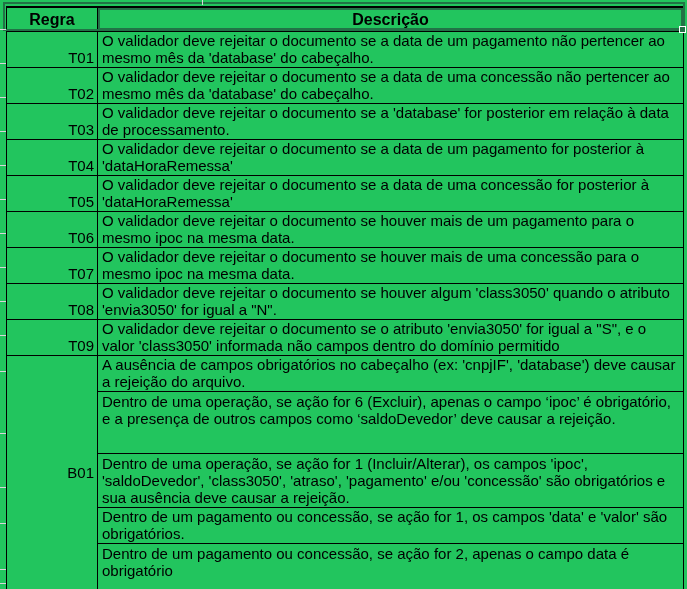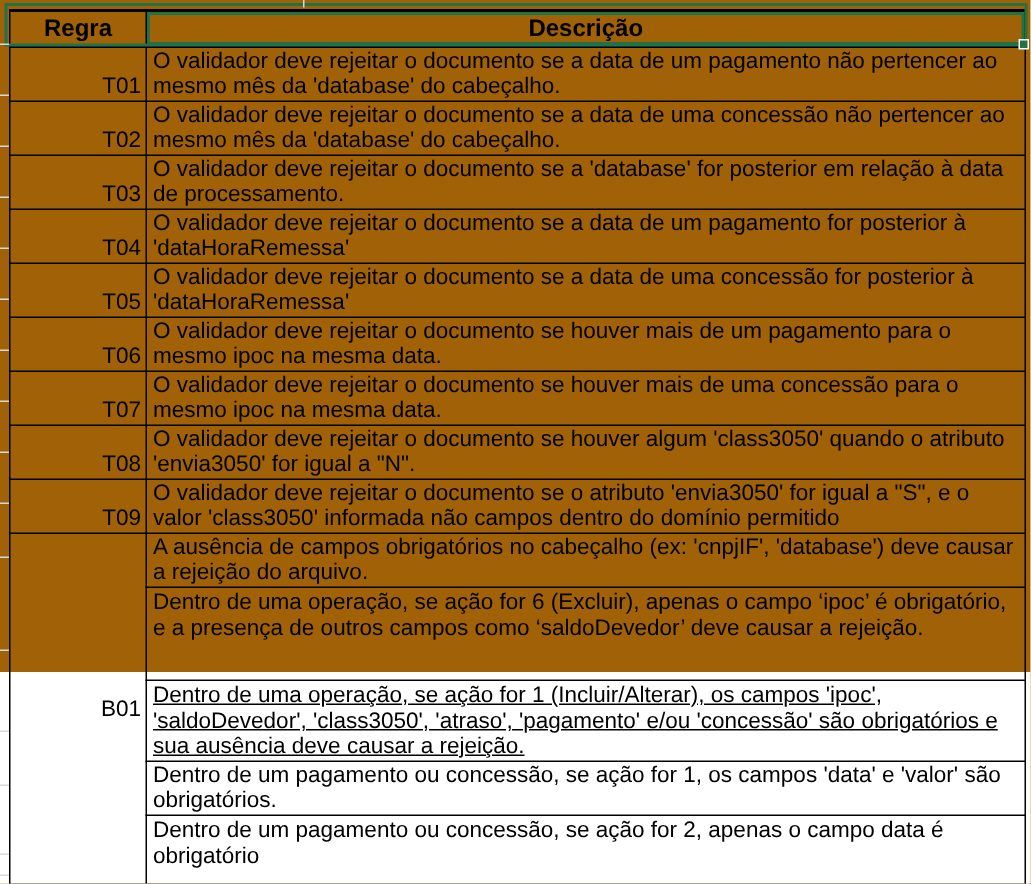--- a/index.html
+++ b/index.html
@@ -3,21 +3,21 @@
 <meta charset="utf-8">
 <style>
   :root{
     --green:#217346;
     --border:#000000;
     --gridline:#d8d8d8;
   }
   *{margin:0;padding:0;box-sizing:border-box;}
   html,body{width:687px;height:589px;background:#ffffff;overflow:hidden;
     font-family:"Liberation Sans","DejaVu Sans",sans-serif;color:#000;}
-  .sheet{position:relative;width:687px;height:448px;background:#a16207;}
+  .sheet{position:relative;width:687px;height:589px;background:#22c55e;}
 
   table.rules{
     position:absolute;left:6px;top:6px;width:677px;
     border-collapse:collapse;table-layout:fixed;
   }
   col.c-regra{width:91px;}
   col.c-desc{width:586px;}
   th,td{
     border:1px solid var(--border);
     font-size:15px;line-height:17px;
@@ -29,21 +29,21 @@
     height:24px;
     font-size:16px;font-weight:bold;text-align:center;vertical-align:middle;
     border-top:2px solid var(--border);
     border-bottom:2px solid var(--border);
     padding:0;
   }
   th.sel{ box-shadow:inset 0 0 0 2px var(--green); }
   tr.trow{height:34px;}
   tr.sub1{height:36px;}
   tr.sub2{height:62px;}
-  tr.sub3{height:54px;text-decoration:underline;}
+  tr.sub3{height:54px;}
   tr.sub4{height:36px;}
   tr.sub5{height:46px;padding-left:36px;}
   td.regra{vertical-align:bottom;text-align:right;}
   td.b01{vertical-align:middle;}
   td.va-top{vertical-align:top;padding-top:1px;}
 
   
   .sel-outline{
     position:absolute;left:3px;top:2px;width:682px;height:29px;
     border:2px solid var(--green);

